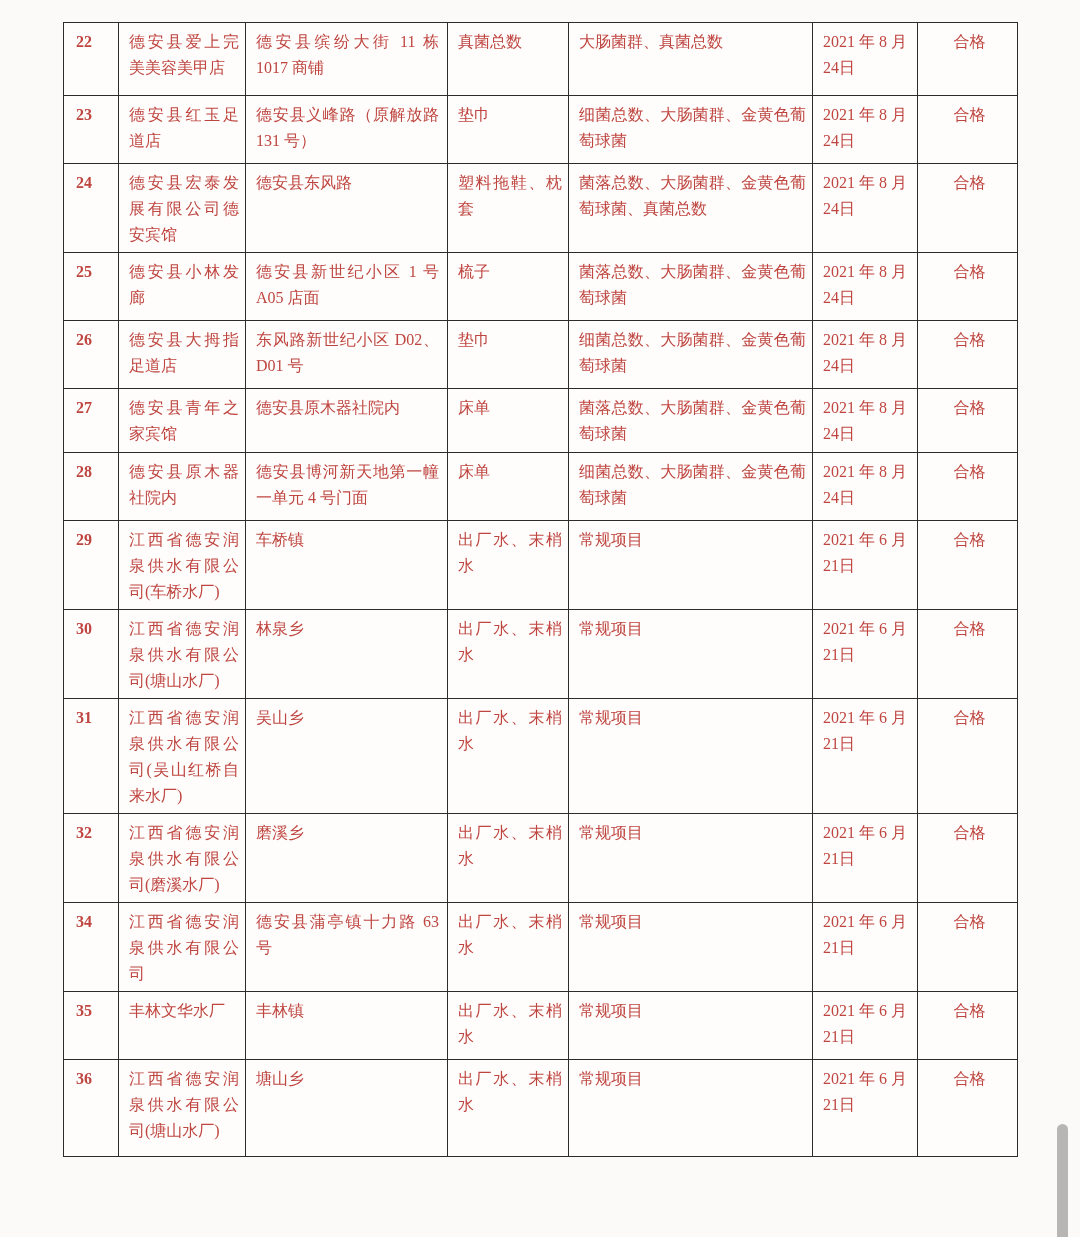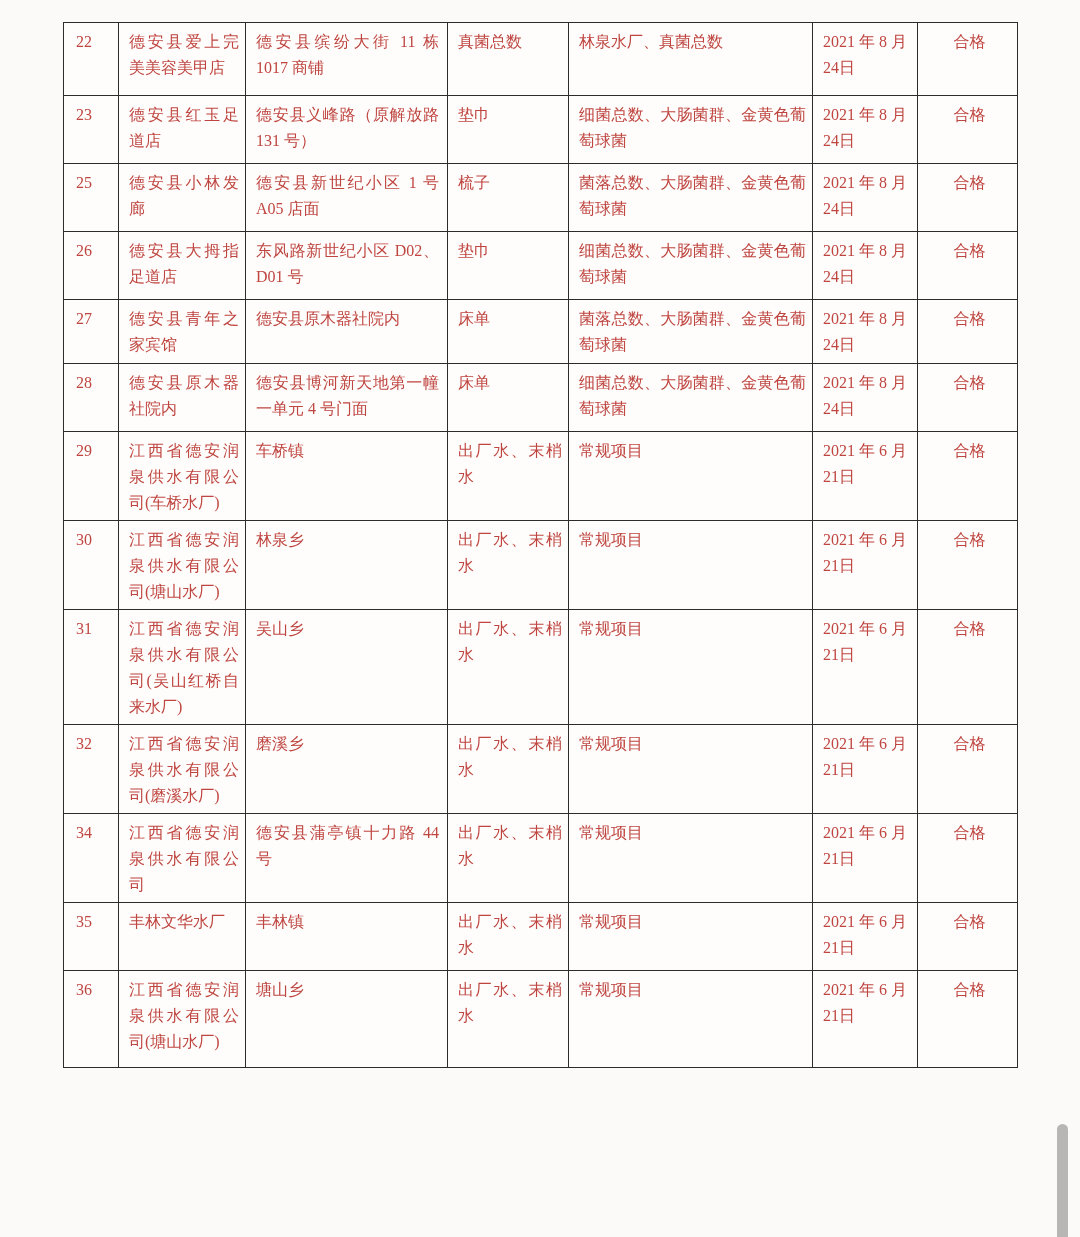--- a/index.html
+++ b/index.html
@@ -27,21 +27,21 @@
     border: 1.5px solid #2e2c2b;
     vertical-align: top;
     font-size: 16px;
     line-height: 26px;
     color: #bf4540;
     padding: 6px 8px 4px 10px;
     text-align: justify;
     text-justify: inter-character;
     overflow-wrap: break-word;
   }
-  td.c-no     { padding-left: 12px; text-align: left; }
+  td.c-no     { padding-left: 12px; text-align: left; font-weight: bold; }
   td.c-name   { padding-right: 6px; }
   td.c-addr   { padding-right: 8px; }
   td.c-sample { padding-right: 6px; }
   td.c-items  { padding-right: 6px; }
   td.c-date   { padding-left: 10px; padding-right: 10px; }
   td.c-result { padding-left: 12px; text-align: center; }
   .scrollbar-thumb {
     position: absolute;
     left: 1057px;
     top: 1124px;
@@ -63,30 +63,39 @@
     <col style="width:244px">
     <col style="width:105px">
     <col style="width:100px">
   </colgroup>
   <tbody>
       <tr style="height: 73px;">
     <td class="c-no">22</td>
     <td class="c-name">德安县爱上完美美容美甲店</td>
     <td class="c-addr">德安县缤纷大街 11 栋 1017 商铺</td>
     <td class="c-sample">真菌总数</td>
-    <td class="c-items">林泉水厂、真菌总数</td>
+    <td class="c-items">大肠菌群、真菌总数</td>
     <td class="c-date">2021年8月24日</td>
     <td class="c-result">合格</td>
   </tr>
       <tr style="height: 68px;">
     <td class="c-no">23</td>
     <td class="c-name">德安县红玉足道店</td>
     <td class="c-addr">德安县义峰路（原解放路 131 号）</td>
     <td class="c-sample">垫巾</td>
     <td class="c-items">细菌总数、大肠菌群、金黄色葡萄球菌</td>
+    <td class="c-date">2021年8月24日</td>
+    <td class="c-result">合格</td>
+  </tr>
+      <tr style="height: 84px;">
+    <td class="c-no">24</td>
+    <td class="c-name">德安县宏泰发展有限公司德安宾馆</td>
+    <td class="c-addr">德安县东风路</td>
+    <td class="c-sample">塑料拖鞋、枕套</td>
+    <td class="c-items">菌落总数、大肠菌群、金黄色葡萄球菌、真菌总数</td>
     <td class="c-date">2021年8月24日</td>
     <td class="c-result">合格</td>
   </tr>
       <tr style="height: 68px;">
     <td class="c-no">25</td>
     <td class="c-name">德安县小林发廊</td>
     <td class="c-addr">德安县新世纪小区 1 号 A05 店面</td>
     <td class="c-sample">梳子</td>
     <td class="c-items">菌落总数、大肠菌群、金黄色葡萄球菌</td>
     <td class="c-date">2021年8月24日</td>
@@ -151,21 +160,21 @@
     <td class="c-name">江西省德安润泉供水有限公司(磨溪水厂)</td>
     <td class="c-addr">磨溪乡</td>
     <td class="c-sample">出厂水、末梢水</td>
     <td class="c-items">常规项目</td>
     <td class="c-date">2021年6月21日</td>
     <td class="c-result">合格</td>
   </tr>
       <tr style="height: 87px;">
     <td class="c-no">34</td>
     <td class="c-name">江西省德安润泉供水有限公司</td>
-    <td class="c-addr">德安县蒲亭镇十力路 44 号</td>
+    <td class="c-addr">德安县蒲亭镇十力路 63 号</td>
     <td class="c-sample">出厂水、末梢水</td>
     <td class="c-items">常规项目</td>
     <td class="c-date">2021年6月21日</td>
     <td class="c-result">合格</td>
   </tr>
       <tr style="height: 68px;">
     <td class="c-no">35</td>
     <td class="c-name">丰林文华水厂</td>
     <td class="c-addr">丰林镇</td>
     <td class="c-sample">出厂水、末梢水</td>

